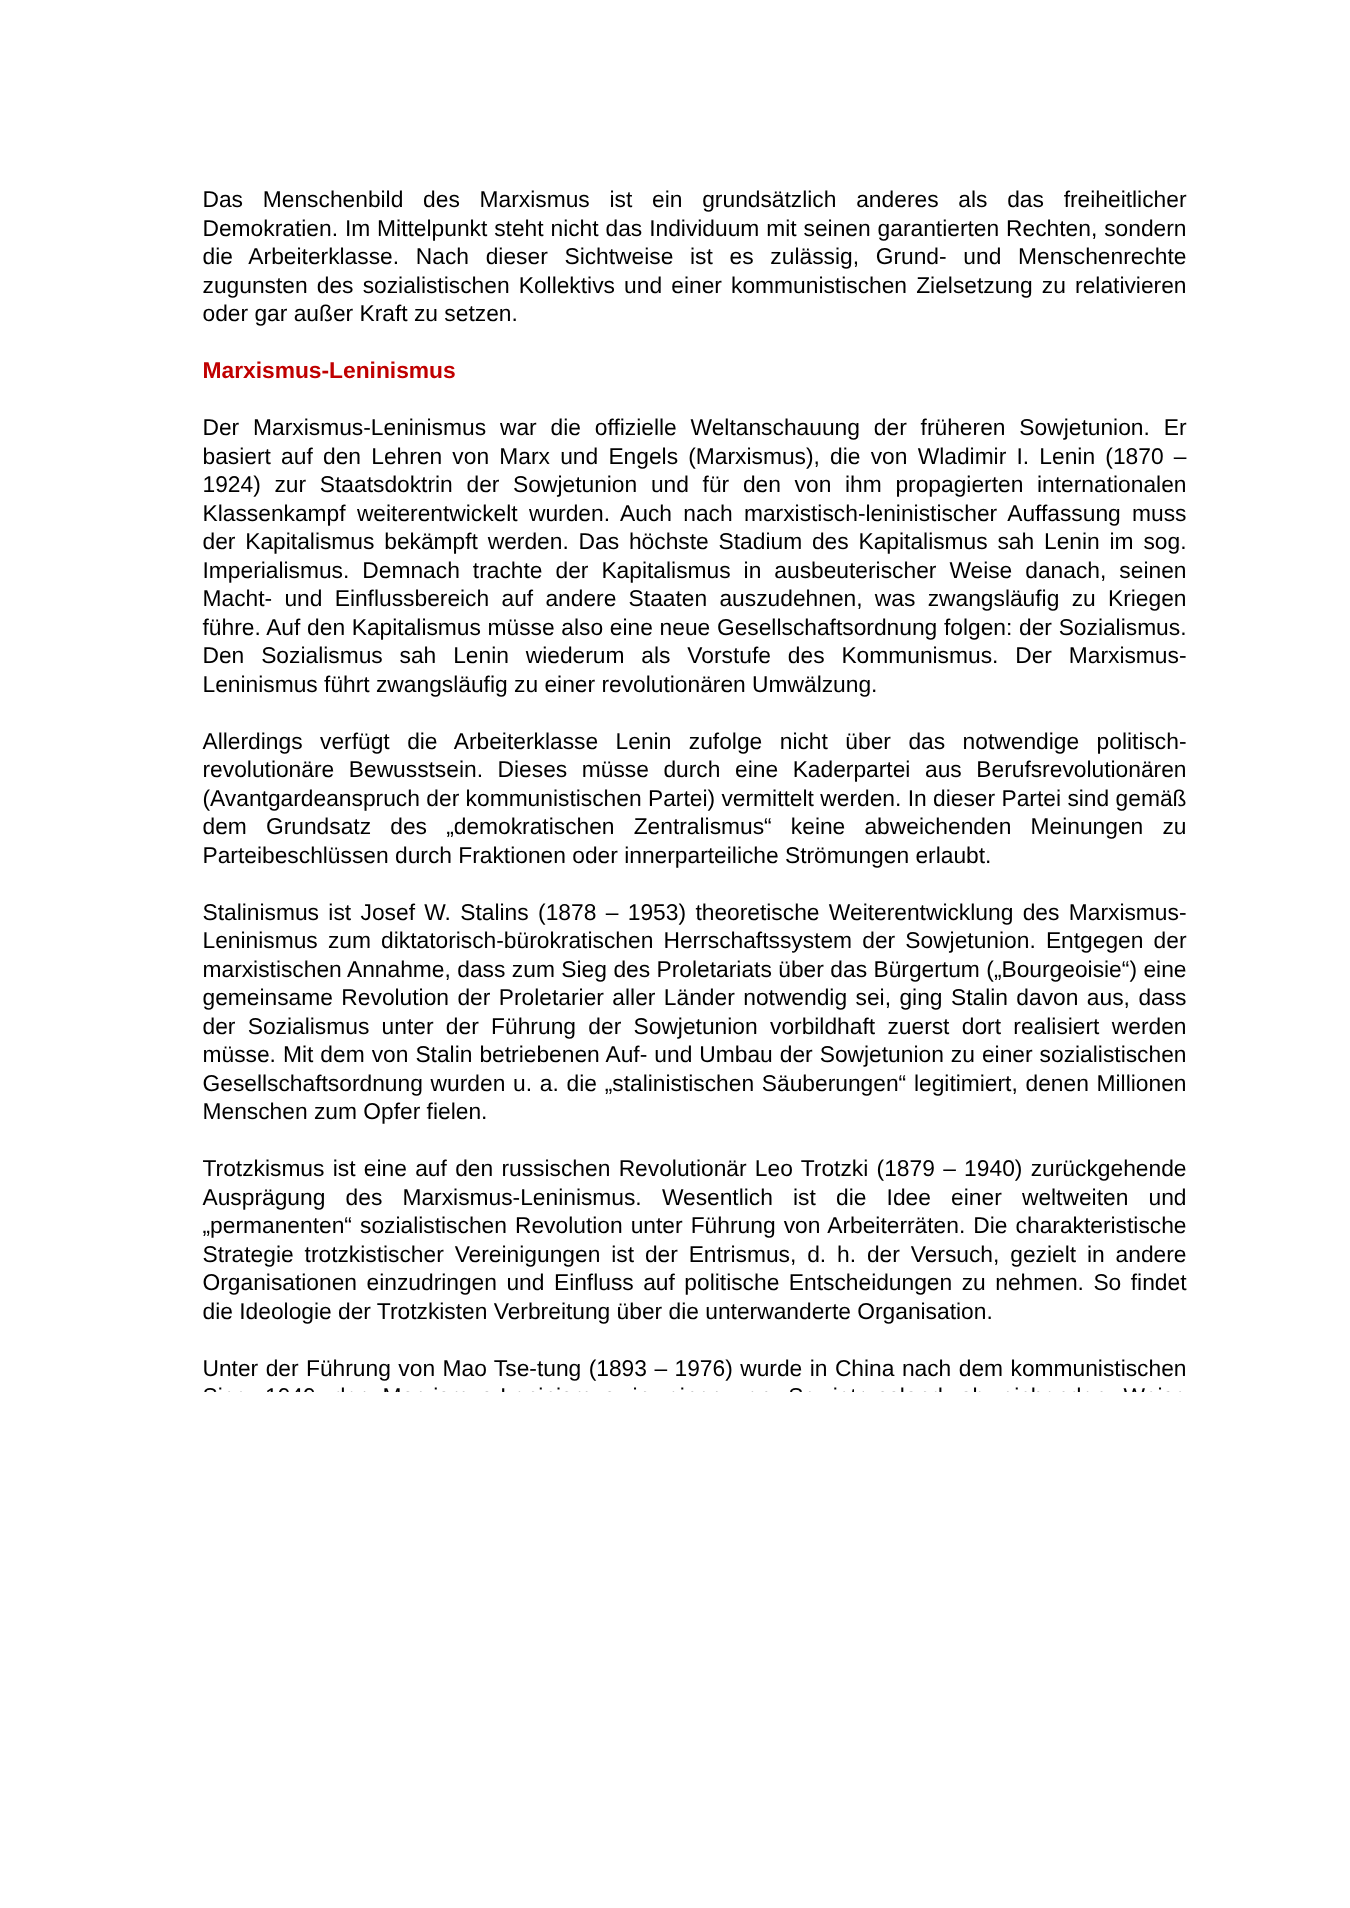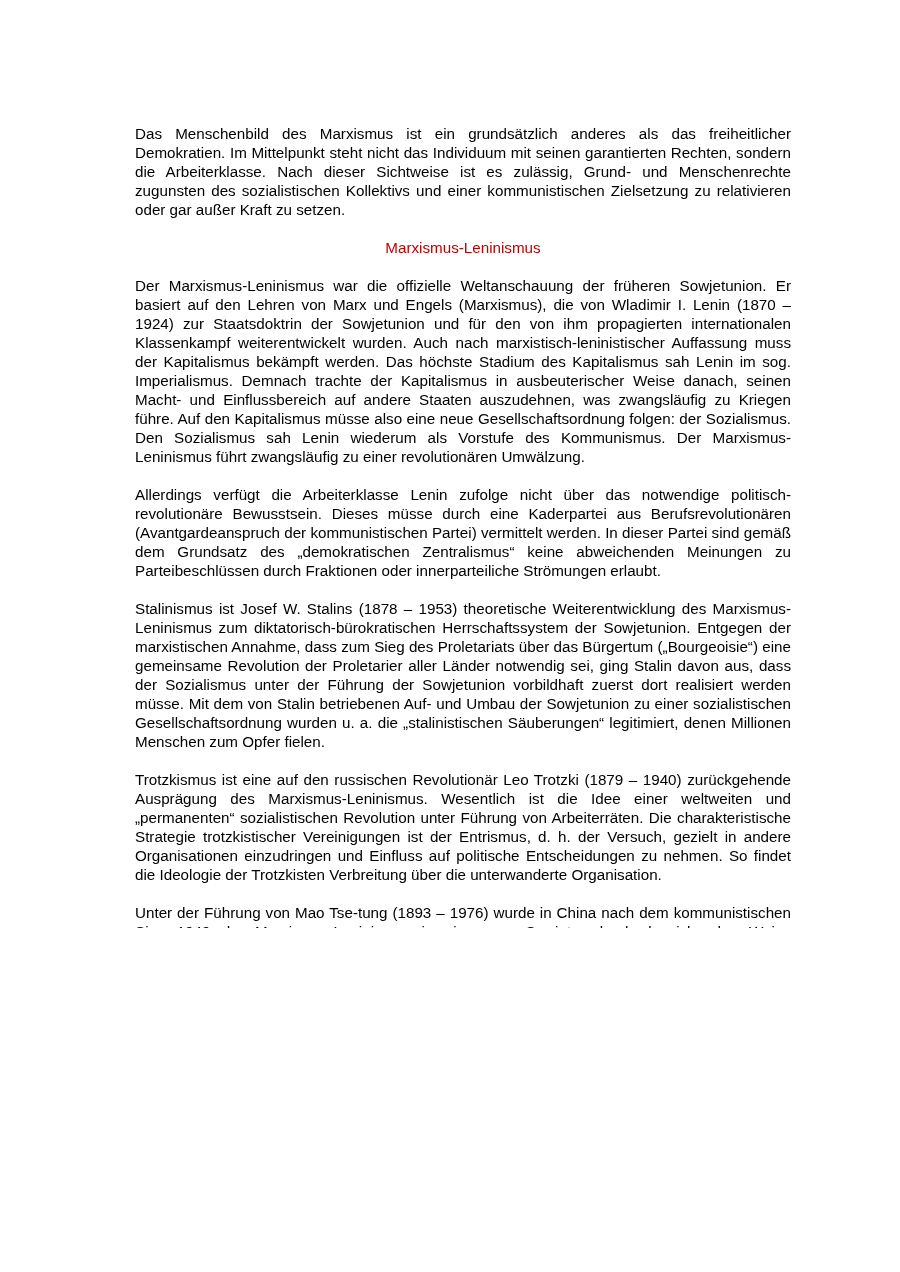--- a/index.html
+++ b/index.html
@@ -31,23 +31,23 @@
     hyphens: none;
   }
   .para {
     margin: 0 0 19px 0;
     text-align: justify;
   }
   .heading {
     margin: 0 0 19px 0;
     font-size: 15.2px;
     line-height: 19px;
-    font-weight: normal;
+    font-weight: bold;
     color: var(--heading-color, #c00000);
-    text-align: center;
+    text-align: left;
   }
   .footer {
     position: absolute;
     left: 110px;
     top: 1172px;
     font-size: 11px;
     line-height: 19px;
     color: #7f1d1d;
   }
 </style>

